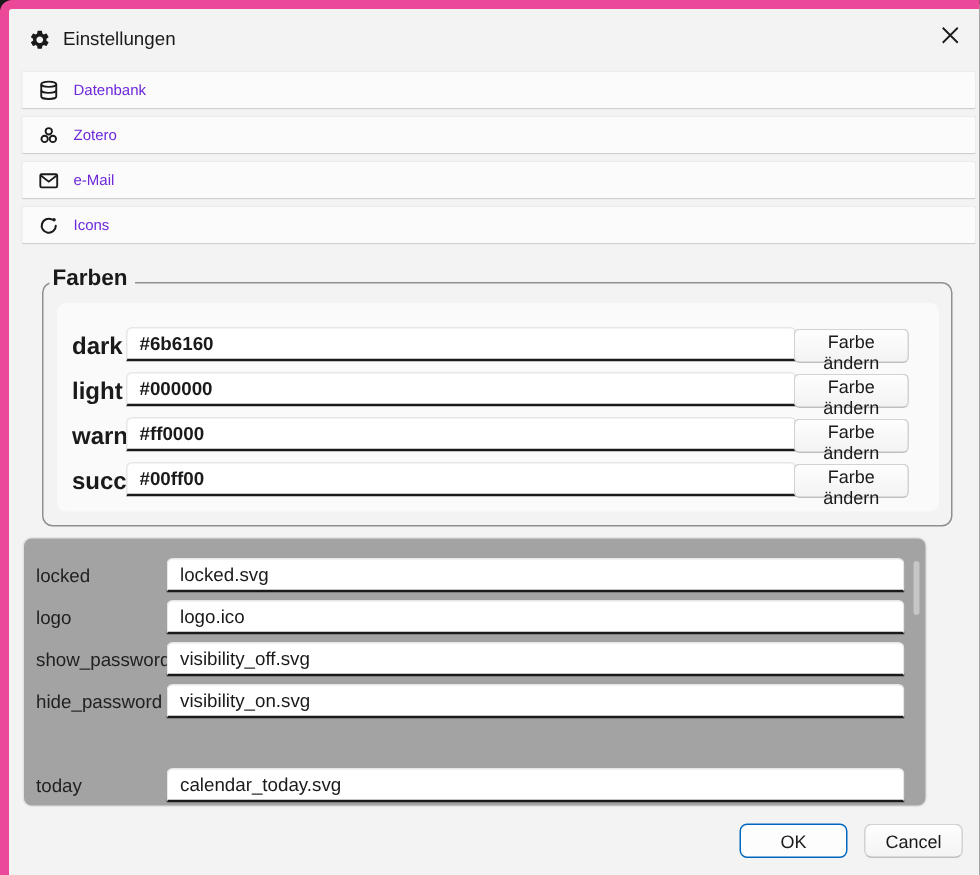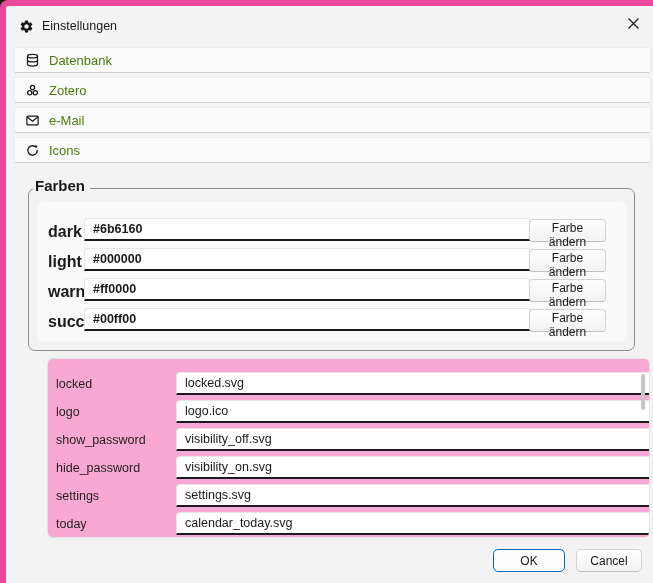--- a/index.html
+++ b/index.html
@@ -11,49 +11,49 @@
   
   .titlebar{position:absolute;top:0;left:0;right:0;height:40px;display:flex;align-items:center;padding-left:13px;}
   .titlebar .appicon{width:15px;height:15px;flex:none;}
   .titlebar .title{margin-left:8px;font-size:12.5px;}
   .closebtn{position:absolute;top:1px;right:1px;width:45px;height:32px;display:flex;align-items:center;justify-content:center;cursor:pointer;background:transparent;border:none;}
   
   .sections{position:absolute;top:41px;left:8px;width:637px;}
   .section{
     display:flex;align-items:center;width:100%;height:26px;margin-bottom:4px;box-sizing:border-box;
     background:#fbfbfb;border:1px solid #ececec;border-bottom-color:#cfcfcf;border-radius:2px;
-    padding:0 0 0 10px;font-family:"Liberation Sans",sans-serif;font-size:13px;color:#4d7c0f;text-align:left;cursor:pointer;
+    padding:0 0 0 10px;font-family:"Liberation Sans",sans-serif;font-size:10px;color:#6d28d9;text-align:left;cursor:pointer;
   }
   .section .sicon{width:15px;height:15px;margin-right:9px;flex:none;}
   
   .groupbox{position:absolute;left:22px;top:182px;width:605px;height:161px;border:1px solid #8f8f8f;border-radius:7px;}
   .legend{position:absolute;top:-12px;left:4px;padding:0 5px 0 2px;background:#f3f3f3;font-size:15px;font-weight:700;line-height:17px;}
   .cpanel{position:absolute;left:9px;top:13px;width:588px;height:139px;background:#fafafa;border-radius:6px;}
   .crow{position:absolute;left:10px;right:10px;height:25px;}
   .crow.r0{top:16px}.crow.r1{top:46px}.crow.r2{top:76px}.crow.r3{top:106px}
   .clabel{position:absolute;left:0;top:5px;font-size:16px;font-weight:700;}
   .cinput{
     position:absolute;left:36px;top:0;width:429px;height:20px;
     background:#ffffff;border:1px solid #e6e6e6;border-bottom:2px solid #1a1a1a;border-radius:4px 4px 0 0;
     padding:0 8px;font-family:"Liberation Sans",sans-serif;font-size:12.5px;font-weight:700;color:#1a1a1a;outline:none;
   }
   .cbtn{
     position:absolute;right:10px;top:1px;width:77px;height:23px;
     background:linear-gradient(#fefefe,#f3f3f3);border:1px solid #d2d2d2;border-bottom-color:#bfbfbf;border-radius:4px;
     font-family:"Liberation Sans",sans-serif;font-size:12px;font-weight:400;color:#1a1a1a;cursor:pointer;
   }
   
-  .iconlist{position:absolute;left:41px;top:352px;width:601px;height:178px;background:#f9a8d4;border:1px solid #e2e2e2;border-radius:6px;overflow:hidden;}
+  .iconlist{position:absolute;left:9px;top:352px;width:601px;height:178px;background:#a3a3a3;border:1px solid #e2e2e2;border-radius:6px;overflow:hidden;}
   .irow{position:absolute;left:8px;right:8px;height:26px;}
   .irow.r0{top:13px}.irow.r1{top:41px}.irow.r2{top:69px}.irow.r3{top:97px}.irow.r4{top:125px}.irow.r5{top:153px}
   .ilabel{position:absolute;left:0;top:5px;font-size:12.5px;font-weight:400;color:#1f1f1f;}
   .iinput{
     position:absolute;left:87px;top:0;width:474px;height:20px;
     background:#ffffff;border:1px solid #e6e6e6;border-bottom:2px solid #1a1a1a;border-radius:4px 4px 0 0;
-    padding:0 8px;font-family:"Liberation Sans",sans-serif;font-size:12.5px;color:#1a1a1a;outline:none;margin-left:33px;
+    padding:0 8px;font-family:"Liberation Sans",sans-serif;font-size:12.5px;color:#1a1a1a;outline:none;
   }
   .vthumb{position:absolute;right:4px;top:15px;width:4px;height:36px;background:#c6c6c6;border-radius:2px;cursor:grab;}
   
   .okbtn{
     position:absolute;left:487px;top:543px;width:72px;height:23px;
     background:#fdfdfd;border:1.5px solid #0067c0;border-radius:5px;
     font-family:"Liberation Sans",sans-serif;font-size:12px;color:#1a1a1a;cursor:pointer;
   }
   .cancelbtn{
     position:absolute;left:570px;top:543px;width:66px;height:23px;
@@ -160,24 +160,20 @@
       <input class="iinput" type="text" value="logo.ico" style="">
     </div>
     <div class="irow r2">
       <span class="ilabel">show_password</span>
       <input class="iinput" type="text" value="visibility_off.svg" style="">
     </div>
     <div class="irow r3">
       <span class="ilabel">hide_password</span>
       <input class="iinput" type="text" value="visibility_on.svg" style="">
     </div>
-    <div class="irow r4">
-      <span class="ilabel">settings</span>
-      <input class="iinput" type="text" value="settings.svg" style="">
-    </div>
     <div class="irow r5">
       <span class="ilabel">today</span>
       <input class="iinput" type="text" value="calendar_today.svg" style="">
     </div>
 
     <div class="vthumb"></div>
   </div>
 
   <button class="okbtn">OK</button>
   <button class="cancelbtn">Cancel</button>

